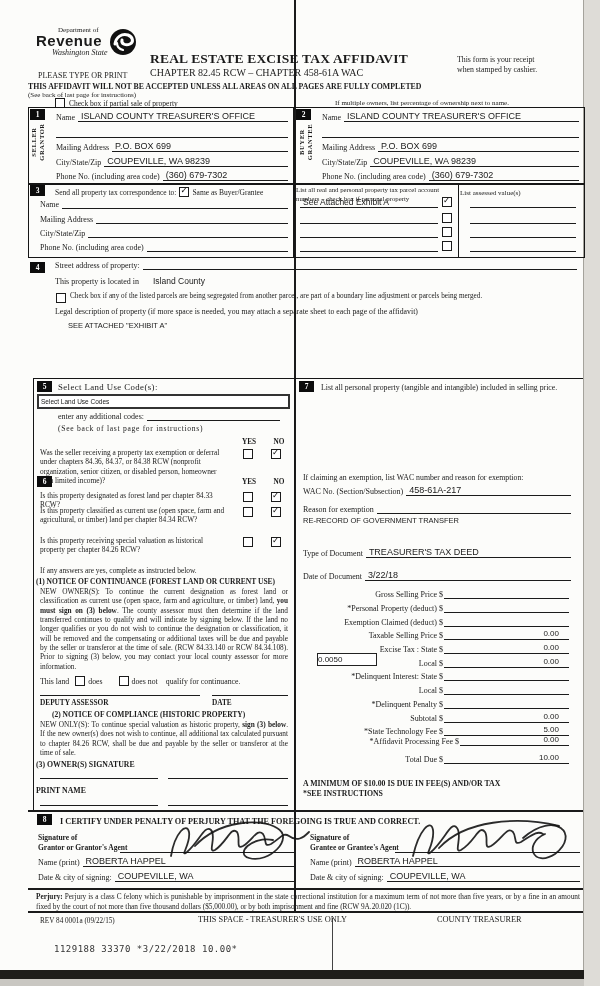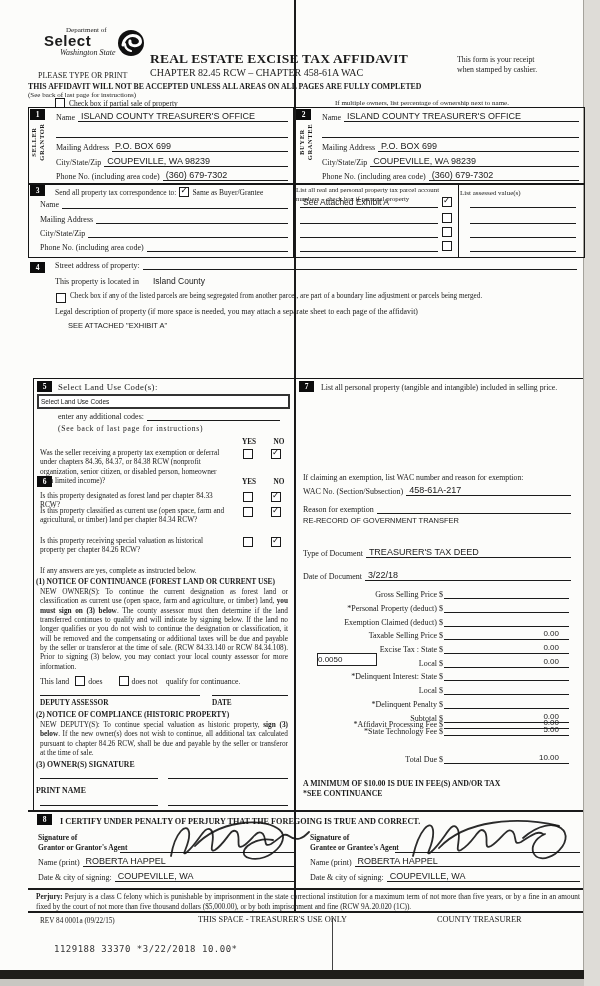--- a/index.html
+++ b/index.html
@@ -45,24 +45,24 @@
 
   <div class="abs" style="left:584px;top:0;width:16px;height:986px;background:#dedcd7;"></div>
   <div class="abs" style="left:583px;top:0;width:1px;height:986px;background:#a5a39c;"></div>
   <div class="abs" style="left:0;top:970px;width:584px;height:9px;background:#1e1d1a;"></div>
   <div class="abs" style="left:0;top:979px;width:584px;height:7px;background:#c9c7c2;"></div>
 
   <div class="vline" style="left:294px;top:0;height:912px;"></div>
   <div class="abs" style="left:332px;top:918px;width:1px;height:52px;background:#444;"></div>
 
   <div class="abs" style="left:36px;top:26px;width:130px;">
-    <div style="display:flex;align-items:flex-end;margin-left:8px;">
+    <div style="display:flex;align-items:center;">
       <div>
         <div style="font:7px 'Liberation Serif',serif;padding-left:22px;">Department of</div>
-        <div style="font:bold 15px 'Liberation Sans',sans-serif;letter-spacing:.5px;line-height:14px;">Select</div>
+        <div style="font:bold 15px 'Liberation Sans',sans-serif;letter-spacing:.5px;line-height:14px;">Revenue</div>
         <div style="font:italic 8px 'Liberation Serif',serif;padding-left:16px;">Washington State</div>
       </div>
       <svg width="28" height="28" viewBox="0 0 28 28" style="margin-left:2px;margin-top:1px;">
         <circle cx="14" cy="14" r="13" fill="#111"></circle>
         <path d="M6,16 C7,9 13,5 19,7 C24,9 25,14 21,16 C17,18 12,16 13,12" fill="none" stroke="#fff" stroke-width="3" stroke-linecap="round"></path>
         <path d="M14,22 C10,21 8,18 8,15" fill="none" stroke="#fff" stroke-width="2.2" stroke-linecap="round"></path>
       </svg>
     </div>
   </div>
 
@@ -270,23 +270,23 @@
       <span class="cb" style="margin-left:16px;"></span>
       <span style="margin-left:3px;">does not</span>
       <span style="margin-left:8px;">qualify for continuance.</span>
     </div>
 
     <div class="hline" style="left:6px;top:316px;width:160px;"></div>
     <div class="hline" style="left:178px;top:316px;width:76px;"></div>
     <div class="abs ctr b" style="left:6px;top:319px;width:160px;font-size:7.3px;">DEPUTY ASSESSOR</div>
     <div class="abs ctr b" style="left:178px;top:319px;width:76px;font-size:7.3px;">DATE</div>
 
-    <div class="abs ctr b" style="left:2px;top:331px;width:254px;font-size:7.5px;">(2) NOTICE OF COMPLIANCE (HISTORIC PROPERTY)</div>
+    <div class="abs ctr b" style="left:18px;top:331px;width:254px;font-size:7.5px;">(2) NOTICE OF COMPLIANCE (HISTORIC PROPERTY)</div>
     <div class="para" style="left:6px;top:341px;width:248px;">
-      <span>NEW DEPUTY(S): To continue special valuation as historic property, </span><span class="b">sign (3) below</span><span>. If the new owner(s) does not wish to continue, all additional tax calculated pursuant to chapter 84.26 RCW, shall be due and payable by the seller or transferor at the time of sale.</span>
+      <span>NEW ONLY(S): To continue special valuation as historic property, </span><span class="b">sign (3) below</span><span>. If the new owner(s) does not wish to continue, all additional tax calculated pursuant to chapter 84.26 RCW, shall be due and payable by the seller or transferor at the time of sale.</span>
     </div>
 
     <div class="abs ctr b" style="left:2px;top:381px;width:254px;font-size:7.8px;">(3) OWNER(S) SIGNATURE</div>
     <div class="hline" style="left:6px;top:399px;width:118px;"></div>
     <div class="hline" style="left:134px;top:399px;width:120px;"></div>
     <div class="abs ctr b" style="left:2px;top:407px;width:254px;font-size:7.8px;">PRINT NAME</div>
     <div class="hline" style="left:6px;top:426px;width:118px;"></div>
     <div class="hline" style="left:134px;top:426px;width:120px;"></div>
   </div>
 
@@ -363,34 +363,34 @@
     <div class="mrow" style="top:332px;">
       <span class="mlab">Subtotal</span>
         <span class="md">$</span>
       <span class="mfl">0.00</span>
     </div>
     <div class="mrow" style="top:345px;">
       <span class="mlab">*State Technology Fee</span>
         <span class="md">$</span>
       <span class="mfl">5.00</span>
     </div>
-    <div class="mrow" style="top:338px;">
+    <div class="mrow" style="top:355px;margin-left:16px;">
       <span class="mlab">*Affidavit Processing Fee</span>
         <span class="md">$</span>
       <span class="mfl">0.00</span>
     </div>
     <div class="mrow" style="top:373px;">
       <span class="mlab">Total Due</span>
         <span class="md">$</span>
       <span class="mfl">10.00</span>
     </div>
 
     <div class="abs ctr b" style="left:8px;top:400px;width:270px;font-size:7.8px;line-height:9.5px;">
       <div>A MINIMUM OF $10.00 IS DUE IN FEE(S) AND/OR TAX</div>
-      <div>*SEE CONTINUANCE</div>
+      <div>*SEE INSTRUCTIONS</div>
     </div>
   </div>
 
   <div class="hline" style="left:28px;top:810px;width:555px;height:1.5px;"></div>
   <div class="tab" style="left:37px;top:814px;">8</div>
   <div class="abs ctr b" style="left:60px;top:817px;width:520px;font-size:8.2px;">I CERTIFY UNDER PENALTY OF PERJURY THAT THE FOREGOING IS TRUE AND CORRECT.</div>
 
   <div class="abs b" style="left:38px;top:833px;font-size:7.5px;">Signature of</div>
   <div class="abs b" style="left:38px;top:843px;font-size:7.5px;">Grantor or Grantor's Agent</div>
   <div class="hline" style="left:120px;top:852px;width:175px;"></div>

